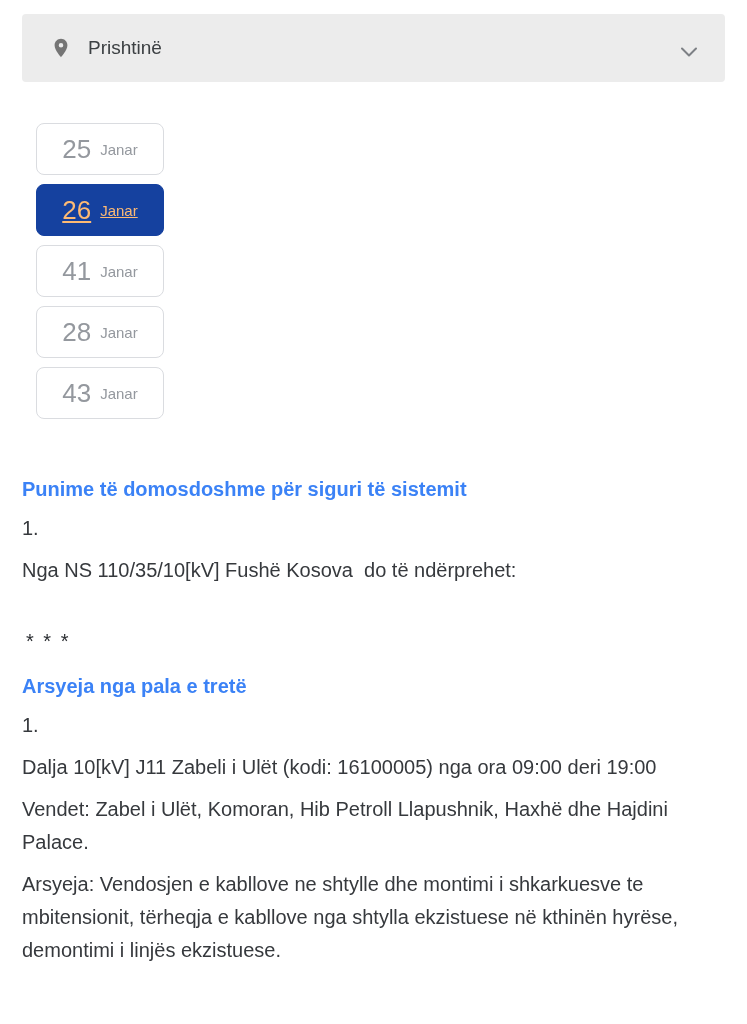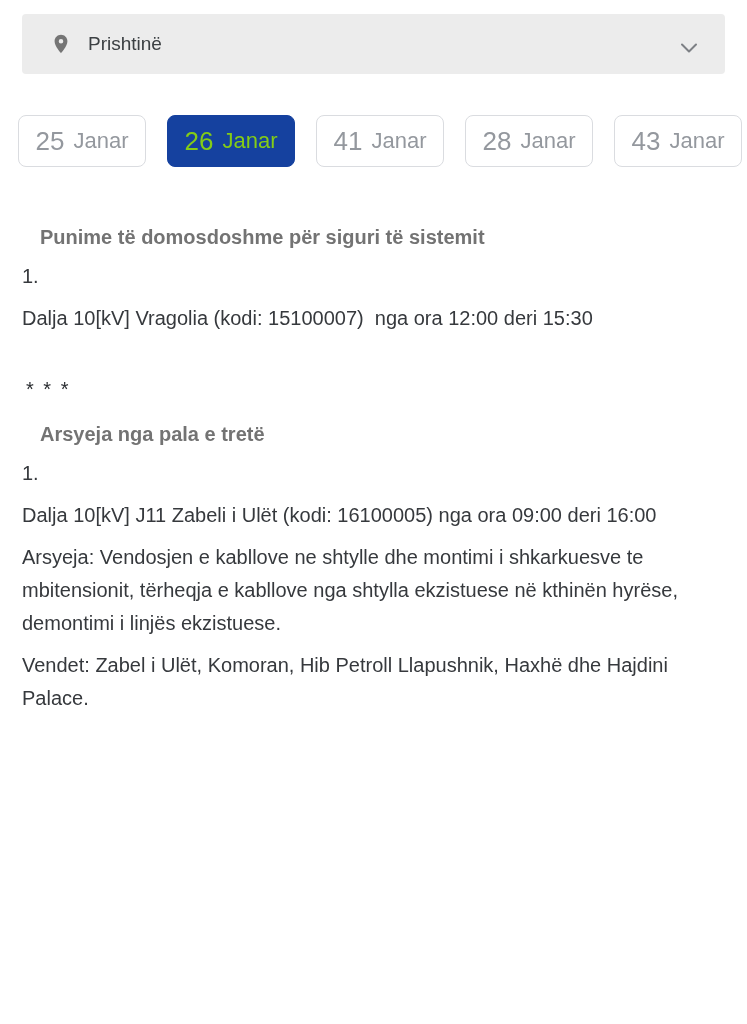--- a/index.html
+++ b/index.html
@@ -14,64 +14,65 @@
   body{
     width:747px; height:1024px; overflow:hidden;
     background:#ffffff;
     font-family:"Liberation Sans","DejaVu Sans",sans-serif;
     color:var(--body-text);
   }
 
   
   .location-select{
     margin:14px 22px 0;
-    height:60px;
+    height:68px;
     background:var(--selector-bg);
     border-radius:4px;
     display:flex; align-items:center;
     padding:0 28px;
     cursor:pointer;
   }
   .location-select .pin{ flex:none; width:22px; height:22px; margin-right:16px; }
   .location-select .loc-label{
     font-size:19px; color:#3c4043; flex:1 1 auto;
   }
   .location-select .chev{ flex:none; width:16px; height:10px; }
 
   
   .tabs{
-    margin:41px 18px 0;
-    display:flex; gap:21px;
+    margin:41px 36px 0;
+    display:flex; gap:9px;flex-direction:column;
   }
   .tab{
     flex:none;
     width:128px; height:52px;
     background:#ffffff;
     border:1px solid var(--tab-border);
     border-radius:8px;
     display:flex; align-items:center; justify-content:center;
     gap:9px;
     color:var(--tab-text);
     font-family:inherit;
     cursor:pointer;
     padding:0;
   }
   .tab .day{ font-size:26px; line-height:1; }
-  .tab .month{ font-size:22px; line-height:1; }
+  .tab .month{ font-size:15px; line-height:1; }
   .tab.active{
     background:var(--accent);
     border-color:var(--accent);
-    color:#84cc16;
+    color:#fdba74;
+    text-decoration:underline;
   }
 
   
   .content{ margin:54px 22px 0; }
   .section-heading{
-    font-size:20px; font-weight:bold; color:#737373;
-    line-height:33px; margin:0 18px 6px;
+    font-size:20px; font-weight:bold; color:#3b82f6;
+    line-height:33px; margin:0 0 6px;
   }
   .para{
     font-size:20px; line-height:33px;
     margin:0 0 9px;
     white-space:pre-wrap;
   }
   .separator{
     font-size:20px; line-height:33px;
     margin:38px 0 12px;
     padding-left:4px;
@@ -122,24 +123,24 @@
     <span class="day">43</span>
     <span class="month">Janar</span>
   </button>
 </div>
 
 <div class="content">
   <section class="section">
 
     <h3 class="section-heading">Punime të domosdoshme për siguri të sistemit</h3>
   <p class="para">1.</p>
-      <p class="para">Dalja 10[kV] Vragolia (kodi: 15100007)  nga ora 12:00 deri 15:30</p>
+      <p class="para">Nga NS 110/35/10[kV] Fushë Kosova  do të ndërprehet:</p>
     </section>
 
   <section class="section">
     <p class="separator">* * *</p>
     <h3 class="section-heading">Arsyeja nga pala e tretë</h3>
   <p class="para">1.</p>
-      <p class="para">Dalja 10[kV] J11 Zabeli i Ulët (kodi: 16100005) nga ora 09:00 deri 16:00</p>
+      <p class="para">Dalja 10[kV] J11 Zabeli i Ulët (kodi: 16100005) nga ora 09:00 deri 19:00</p>
+      <p class="para">Vendet: Zabel i Ulët, Komoran, Hib Petroll Llapushnik, Haxhë dhe Hajdini Palace.</p>
       <p class="para">Arsyeja: Vendosjen e kabllove ne shtylle dhe montimi i shkarkuesve te mbitensionit, tërheqja e kabllove nga shtylla ekzistuese në kthinën hyrëse, demontimi i linjës ekzistuese.</p>
-      <p class="para">Vendet: Zabel i Ulët, Komoran, Hib Petroll Llapushnik, Haxhë dhe Hajdini Palace.</p>
     </section>
 </div>
 
 </body></html>

